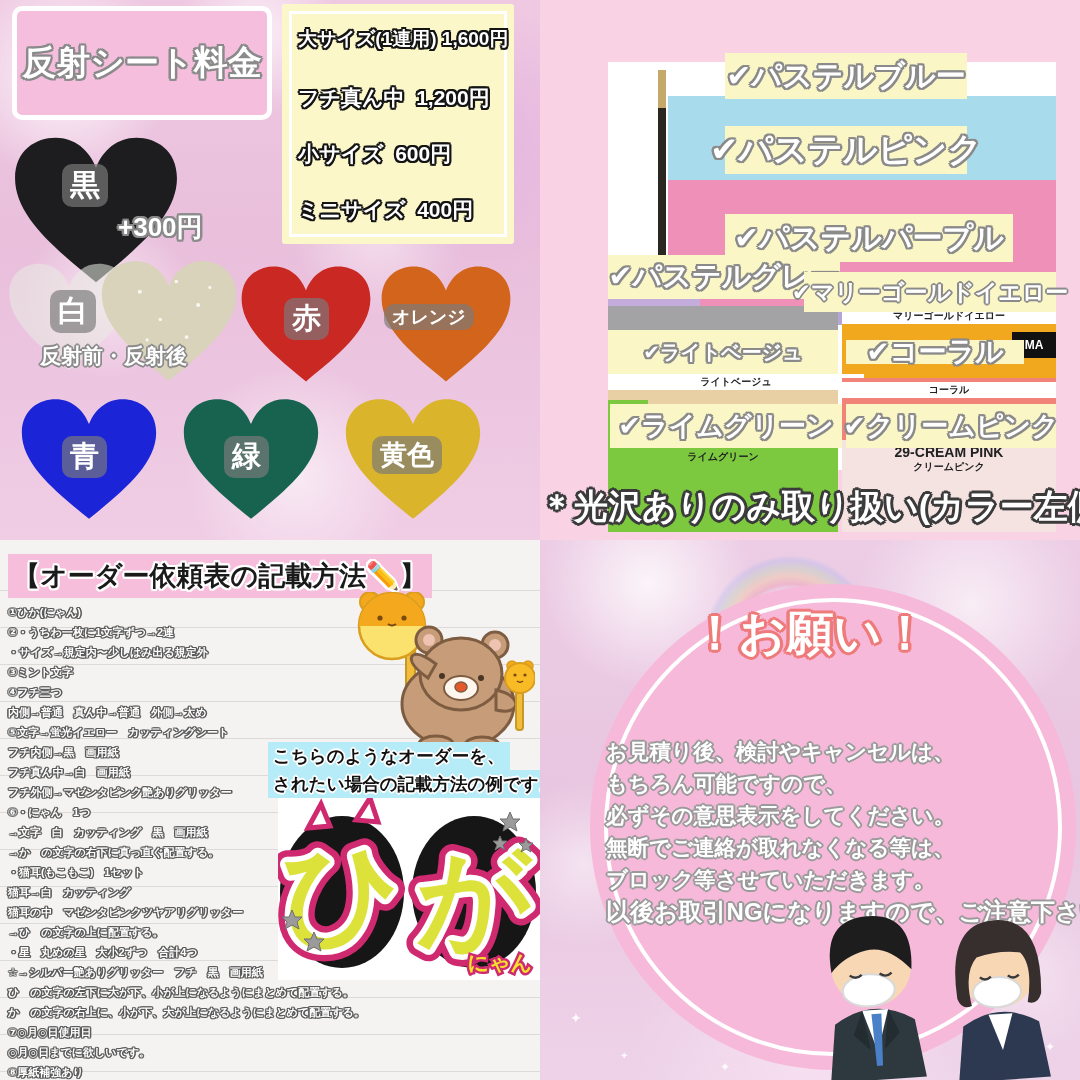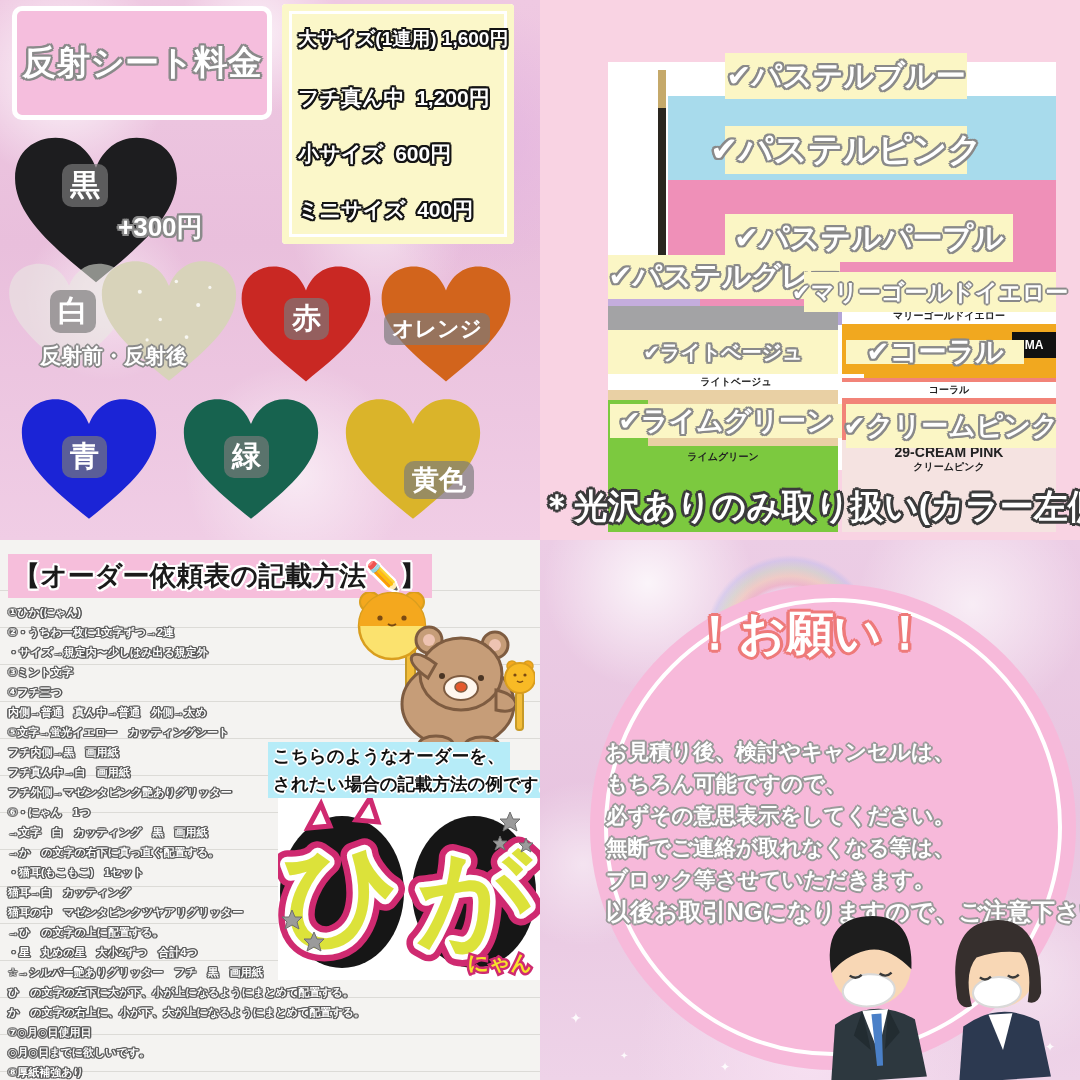--- a/index.html
+++ b/index.html
@@ -130,34 +130,34 @@
     <span class="pill" style="left:50px;top:290px;font-size:30px;">白</span>
     <span class="abs outl ts-gray-sm bold" style="left:40px;top:342px;font-size:21px;">反射前・反射後</span>
 
     <svg class="heart" style="left:236px;top:260px;" width="140" height="128" viewBox="0 0 100 90">
       <path d="M50 86 C28 68 4 49 4 27 C4 11 16 4 27 4 C38 4 46 11 50 21 C54 11 62 4 73 4 C84 4 96 11 96 27 C96 49 72 68 50 86 Z" fill="#c92823"></path>
     </svg>
     <span class="pill" style="left:284px;top:298px;font-size:29px;">赤</span>
     <svg class="heart" style="left:376px;top:260px;" width="140" height="128" viewBox="0 0 100 90">
       <path d="M50 86 C28 68 4 49 4 27 C4 11 16 4 27 4 C38 4 46 11 50 21 C54 11 62 4 73 4 C84 4 96 11 96 27 C96 49 72 68 50 86 Z" fill="#d2641c"></path>
     </svg>
-    <span class="pill" style="left:384px;top:313px;font-size:22px;border-radius:8px;">オレンジ</span>
+    <span class="pill" style="left:384px;top:304px;font-size:18px;">オレンジ</span>
 
     <svg class="heart" style="left:16px;top:392px;" width="146" height="134" viewBox="0 0 100 90">
       <path d="M50 86 C28 68 4 49 4 27 C4 11 16 4 27 4 C38 4 46 11 50 21 C54 11 62 4 73 4 C84 4 96 11 96 27 C96 49 72 68 50 86 Z" fill="#1b24d6"></path>
     </svg>
     <span class="pill" style="left:62px;top:436px;font-size:29px;">青</span>
     <svg class="heart" style="left:178px;top:392px;" width="146" height="134" viewBox="0 0 100 90">
       <path d="M50 86 C28 68 4 49 4 27 C4 11 16 4 27 4 C38 4 46 11 50 21 C54 11 62 4 73 4 C84 4 96 11 96 27 C96 49 72 68 50 86 Z" fill="#17634f"></path>
     </svg>
     <span class="pill" style="left:224px;top:436px;font-size:29px;">緑</span>
     <svg class="heart" style="left:340px;top:392px;" width="146" height="134" viewBox="0 0 100 90">
       <path d="M50 86 C28 68 4 49 4 27 C4 11 16 4 27 4 C38 4 46 11 50 21 C54 11 62 4 73 4 C84 4 96 11 96 27 C96 49 72 68 50 86 Z" fill="#dab42a"></path>
     </svg>
-    <span class="pill" style="left:372px;top:461px;font-size:27px;margin-left:32px;">黄色</span>
+    <span class="pill" style="left:372px;top:436px;font-size:27px;">黄色</span>
   </div>
 
   <div class="q" id="q2">
     <div class="abs panel">
       <div class="tile" style="left:50px;top:8px;width:8px;height:230px;background:linear-gradient(#c5a96a 0 38px,#2a2620 38px);"></div>
       <div class="tile" style="left: 60px; top: 34px; width: 388px; height: 94px; background: rgb(168, 219, 236);"></div>
       <div class="tile" style="left: 60px; top: 118px; width: 388px; height: 126px; background: rgb(239, 144, 184);"></div>
       <div class="tile" style="left: 0px; top: 234px; width: 92px; height: 88px; background: rgb(196, 173, 221);"></div>
       <div class="tile" style="left: 94px; top: 250px; width: 248px; height: 13px; background: rgb(179, 165, 214);"></div>
       <div class="tile" style="left: 346px; top: 250px; width: 12px; height: 13px; background: rgb(111, 207, 74);"></div>
@@ -199,21 +199,21 @@
       </div>
     <div class="ylabel" style="left:264px;top:272px;width:252px;height:40px;">
       <span class="outl ts-gray-sm" style="font-size:23px;">✔マリーゴールドイエロー</span>
       </div>
     <div class="ylabel" style="left:68px;top:330px;width:230px;height:44px;">
       <span class="outl ts-gray" style="font-size:20px;">✔ライトベージュ</span>
       </div>
     <div class="ylabel" style="left:306px;top:340px;width:178px;height:24px;">
       <span class="outl ts-gray" style="font-size:28px;">✔コーラル</span>
       </div>
-    <div class="ylabel" style="left:70px;top:404px;width:232px;height:34px;text-align:center;">
+    <div class="ylabel" style="left:70px;top:404px;width:232px;height:44px;text-align:center;">
       <span class="outl ts-gray" style="font-size:27px;">✔ライムグリーン</span>
       </div>
     <div class="ylabel" style="left:306px;top:404px;width:210px;height:44px;">
       <span class="outl ts-gray" style="font-size:27px;">✔クリームピンク</span>
       </div>
 
     <div class="abs outl ts-dark bold" style="left:0;top:484px;width:540px;text-align:center;font-size:34px;white-space:nowrap;">＊光沢ありのみ取り扱い(カラー左側)</div>
   </div>
 
   <div class="q" id="q3">

